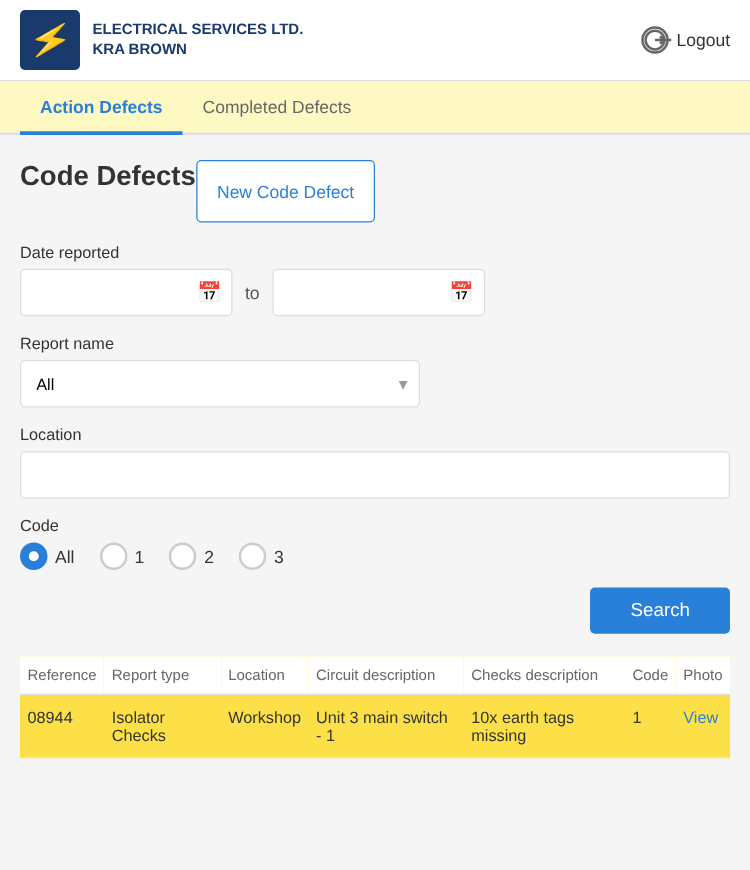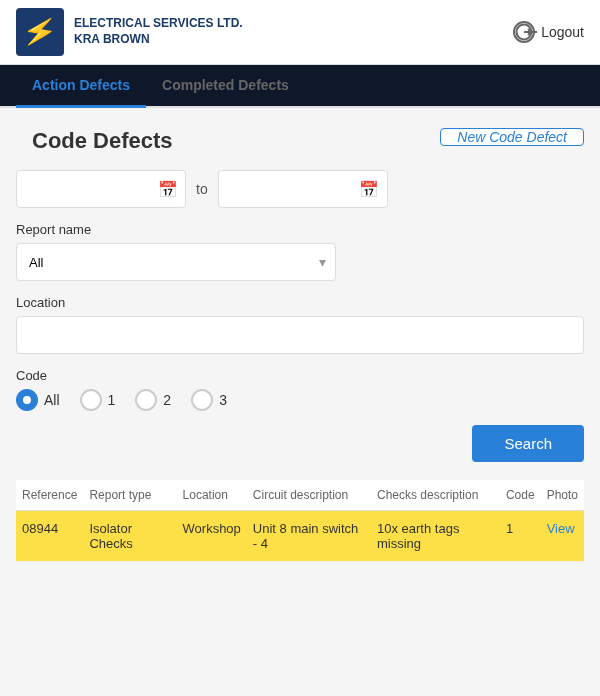--- a/index.html
+++ b/index.html
@@ -81,70 +81,66 @@
       font-weight: 900;
       color: #1a3a6b;
       letter-spacing: 2px;
     }
     .shark-logo span {
       color: #e74c3c;
     }
 
     
     .tabs {
-      background: #0f172a;
+      background: #fef9c3;
       display: flex;
       border-bottom: 2px solid #e0e0e0;
       padding: 0 16px;
     }
     .tab {
       padding: 12px 16px;
       font-size: 14px;
       cursor: pointer;
       color: #666;
       border-bottom: 3px solid transparent;
       margin-bottom: -2px;
-      font-weight: bold;
     }
     .tab.active {
       color: #2980d9;
       border-bottom: 3px solid #2980d9;
       font-weight: 600;
     }
 
     
     .main {
       padding: 20px 16px;
       background: #f5f5f5;
       min-height: calc(696px - 80px);
     }
 
     .section-header {
       display: flex;
       align-items: flex-start;
-      justify-content: space-between;
       margin-bottom: 16px;
-      margin-left: 16px;
     }
     .section-title {
       font-size: 22px;
       font-weight: 600;
       color: #333;
     }
 
     .new-defect-btn {
       background: white;
       color: #2980d9;
       border: 1.5px solid #2980d9;
-      padding: 0 16px;
+      padding: 16px 16px;
       border-radius: 4px;
       font-size: 14px;
       cursor: pointer;
       white-space: nowrap;
-      font-style: italic;
     }
 
     
     .form-group {
       margin-bottom: 14px;
     }
     .form-label {
       font-size: 13px;
       color: #333;
       margin-bottom: 6px;
@@ -329,20 +325,21 @@
   <div class="tab">Completed Defects</div>
 </div>
 
 <div class="main">
   <div class="section-header">
     <h2 class="section-title">Code Defects</h2>
     <button class="new-defect-btn">New Code Defect</button>
   </div>
 
   <div class="form-group">
+    <label class="form-label">Date reported</label>
     <div class="date-row">
       <div class="date-input-wrap">
         <input class="date-input" type="text" style="">
         <span class="cal-icon">📅</span>
       </div>
       <span class="to-label">to</span>
       <div class="date-input-wrap">
         <input class="date-input" type="text" style="">
         <span class="cal-icon">📅</span>
       </div>
@@ -400,21 +397,21 @@
         <th>Checks description</th>
         <th>Code</th>
         <th>Photo</th>
       </tr>
     </thead>
     <tbody>
       <tr class="table-row">
         <td>08944</td>
         <td>Isolator Checks</td>
         <td>Workshop</td>
-        <td>Unit 8 main switch - 4</td>
+        <td>Unit 3 main switch - 1</td>
         <td>10x earth tags missing</td>
         <td>1</td>
         <td>
           <a class="view-link">View</a>
         </td>
       </tr>
     </tbody>
   </table>
 </div>
 

